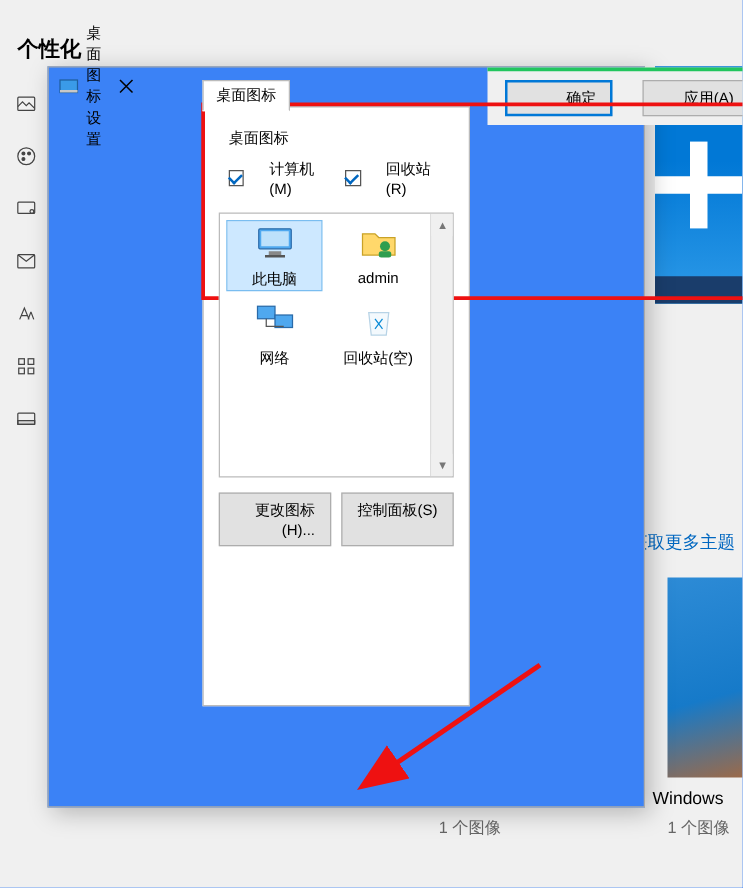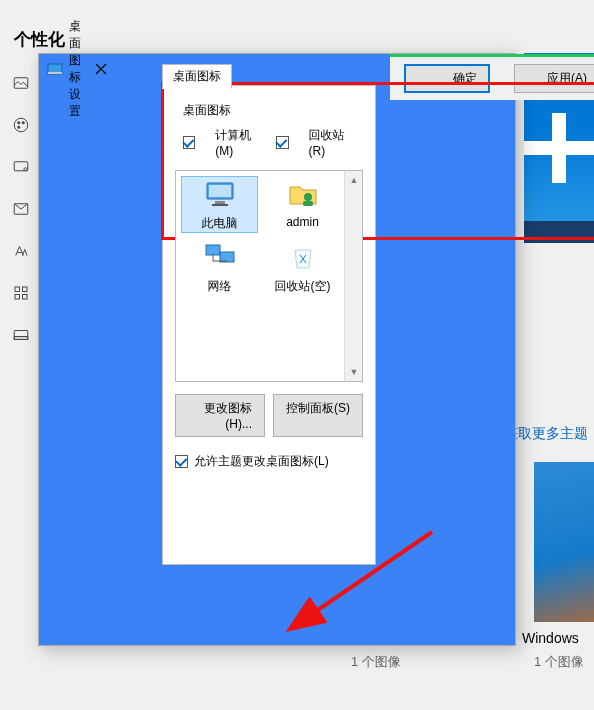--- a/index.html
+++ b/index.html
@@ -222,24 +222,20 @@
           <div class="sb-btn sb-up">▲</div>
           <div class="sb-btn sb-down">▼</div>
         </div>
       </div>
 
       <div class="icon-btns">
         <div class="btn">更改图标(H)...</div>
         <div class="btn">控制面板(S)</div>
       </div>
 
-      <label class="allow-check">
-        <span class="chk checked"></span>
-        <span>允许主题更改桌面图标(L)</span>
-      </label>
 
     </div>
   </div>
 
   <div class="dlg-btns">
     <div class="btn primary">确定</div>
     <div class="btn">应用(A)</div>
     <div class="btn">取消</div>
   </div>
 </div>

